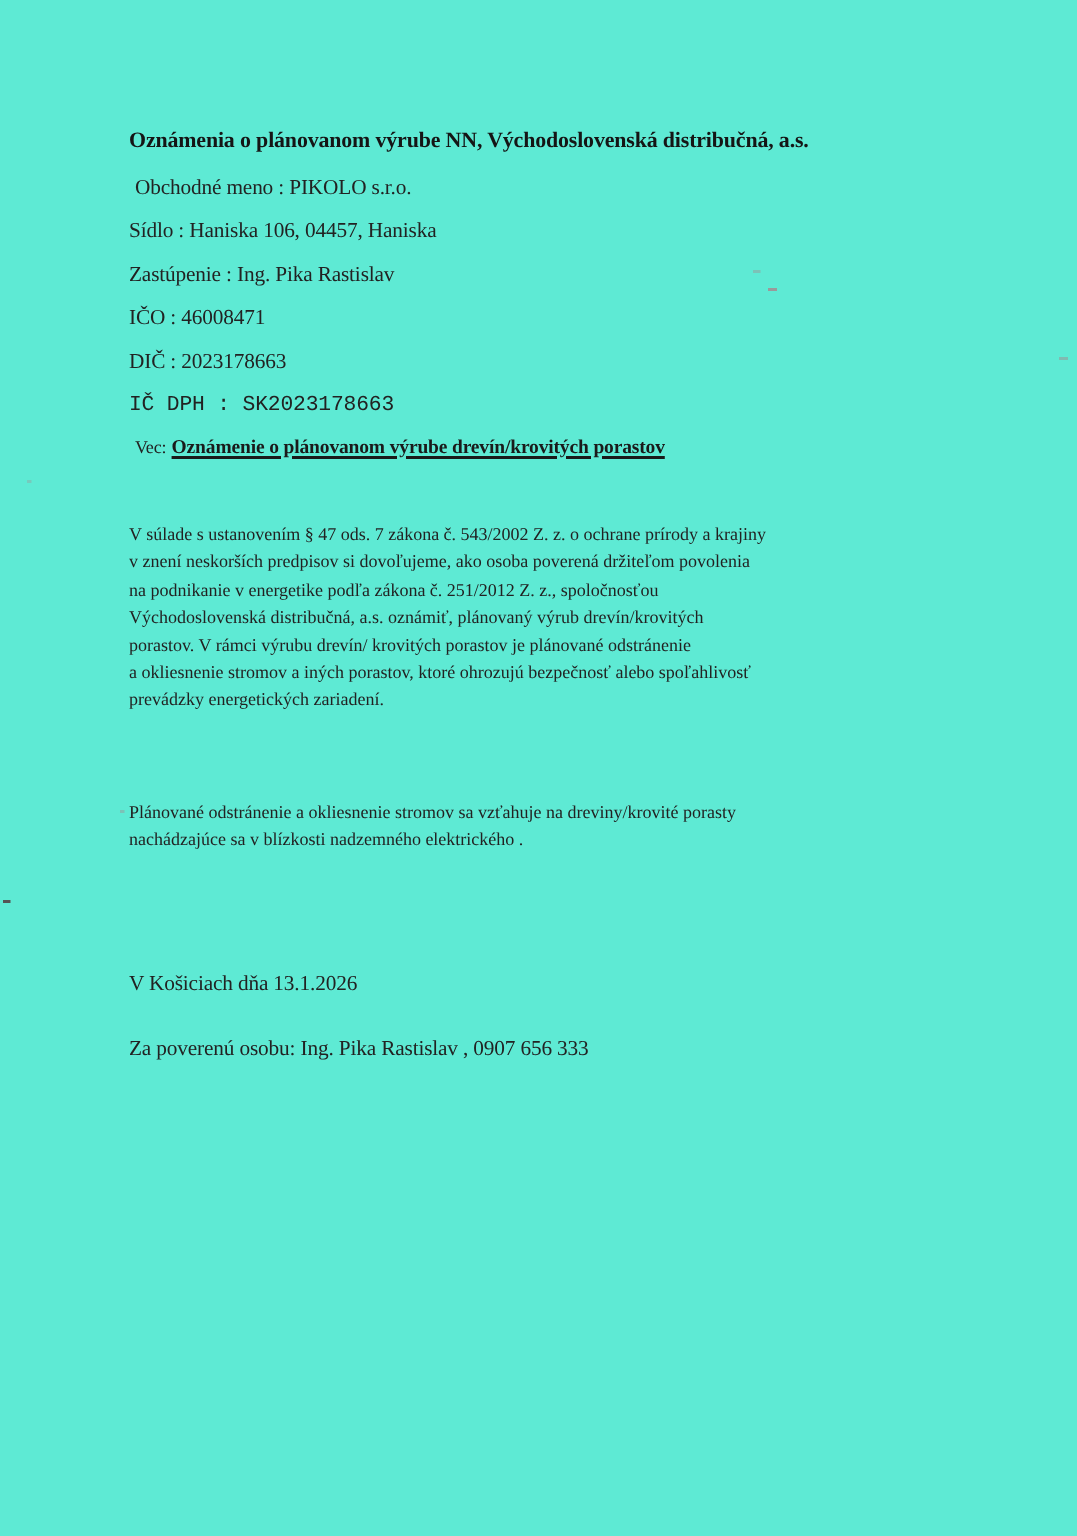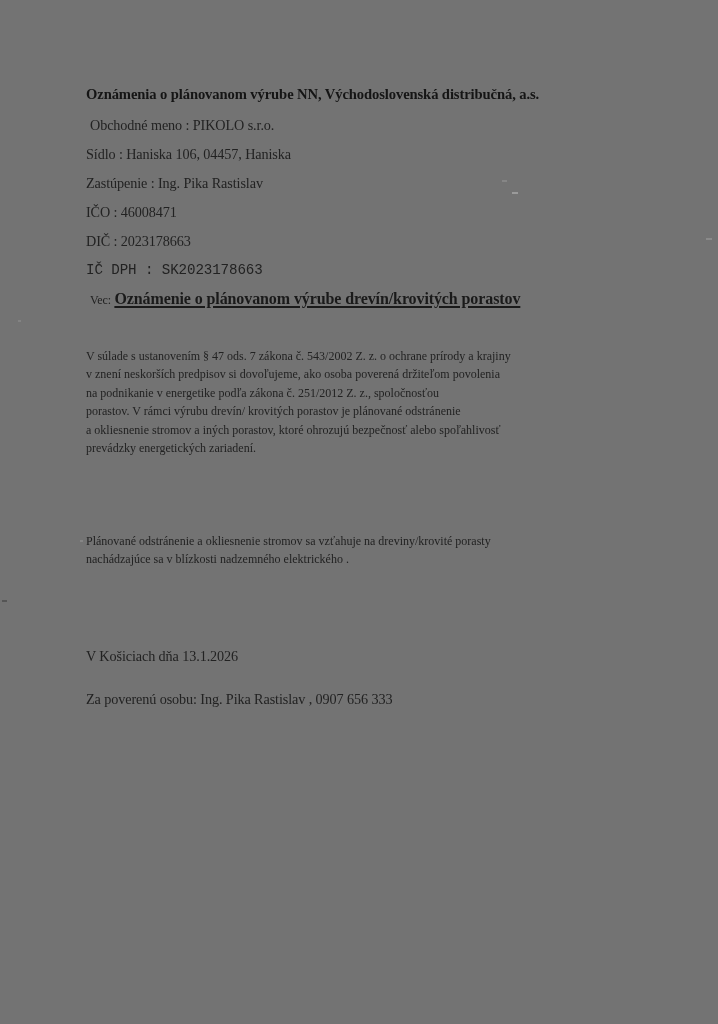--- a/index.html
+++ b/index.html
@@ -12,40 +12,40 @@
       height: 1024px;
       position: relative;
       overflow: hidden;
       font-family: "Liberation Serif", "DejaVu Serif", serif;
       color: #1f1f1f;
     }
     .page {
       position: absolute;
       left: 0; top: 0;
       width: 718px; height: 1024px;
-      background: #737373;
+      background: #5eead4;
     }
     .line {
       position: absolute;
       white-space: nowrap;
       font-size: 14.2px;
       letter-spacing: -0.1px;
       color: #222;
     }
     .heading {
       font-weight: bold;
       font-size: 14.6px;
       color: #151515;
     }
     .subject-prefix {
       font-size: 12px;
     }
     .subject-text {
       font-weight: bold;
-      font-size: 16px;
+      font-size: 13px;
       text-decoration: underline;
       text-decoration-thickness: 1.5px;
       text-underline-offset: 2px;
       color: #1a1a1a;
     }
     .para {
       position: absolute;
       left: 86px;
       width: 570px;
       font-size: 12px;
@@ -75,20 +75,21 @@
 
   <div class="line" style="left:90px; top:290px;">
     <span class="subject-prefix">Vec:</span>
     <span class="subject-text">Oznámenie o plánovanom výrube drevín/krovitých porastov</span>
   </div>
 
   <div class="para" style="top:347px;">
     <span>V súlade s ustanovením § 47 ods. 7 zákona č. 543/2002 Z. z. o ochrane prírody a krajiny</span>
     <span>v znení neskorších predpisov si dovoľujeme, ako osoba poverená držiteľom povolenia</span>
     <span>na podnikanie v energetike podľa zákona č. 251/2012 Z. z., spoločnosťou</span>
+    <span>Východoslovenská distribučná, a.s. oznámiť, plánovaný výrub drevín/krovitých</span>
     <span>porastov. V rámci výrubu drevín/ krovitých porastov je plánované odstránenie</span>
     <span>a okliesnenie stromov a iných porastov, ktoré ohrozujú bezpečnosť alebo spoľahlivosť</span>
     <span>prevádzky energetických zariadení.</span>
   </div>
 
   <div class="para" style="top:532px;">
     <span>Plánované odstránenie a okliesnenie stromov sa vzťahuje na dreviny/krovité porasty</span>
     <span>nachádzajúce sa v blízkosti nadzemného elektrického .</span>
   </div>
 

